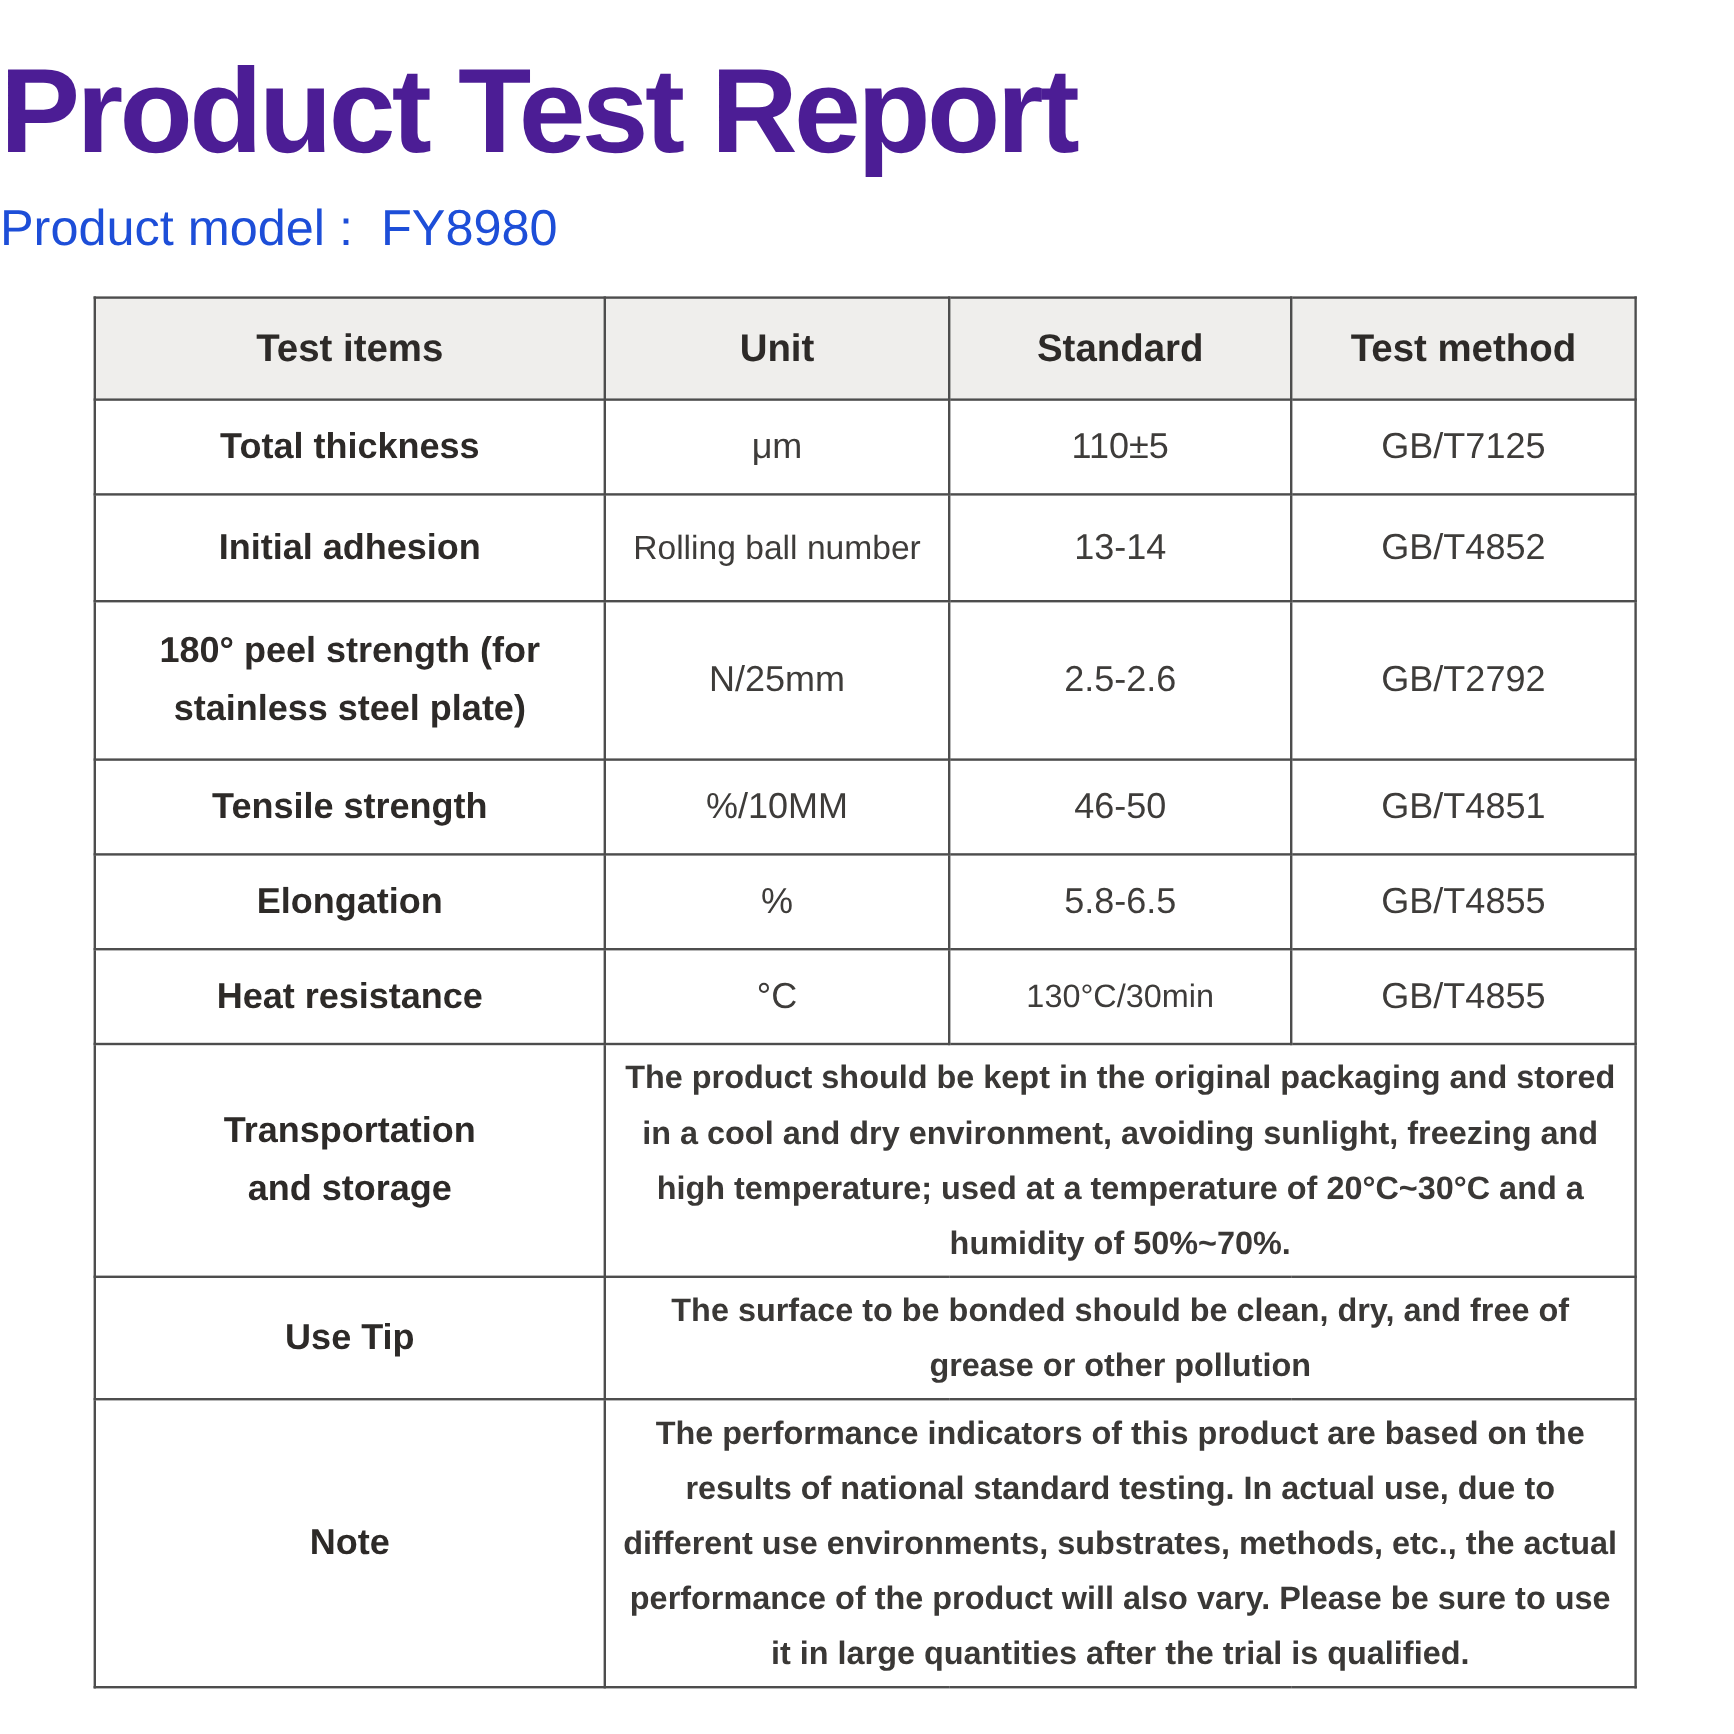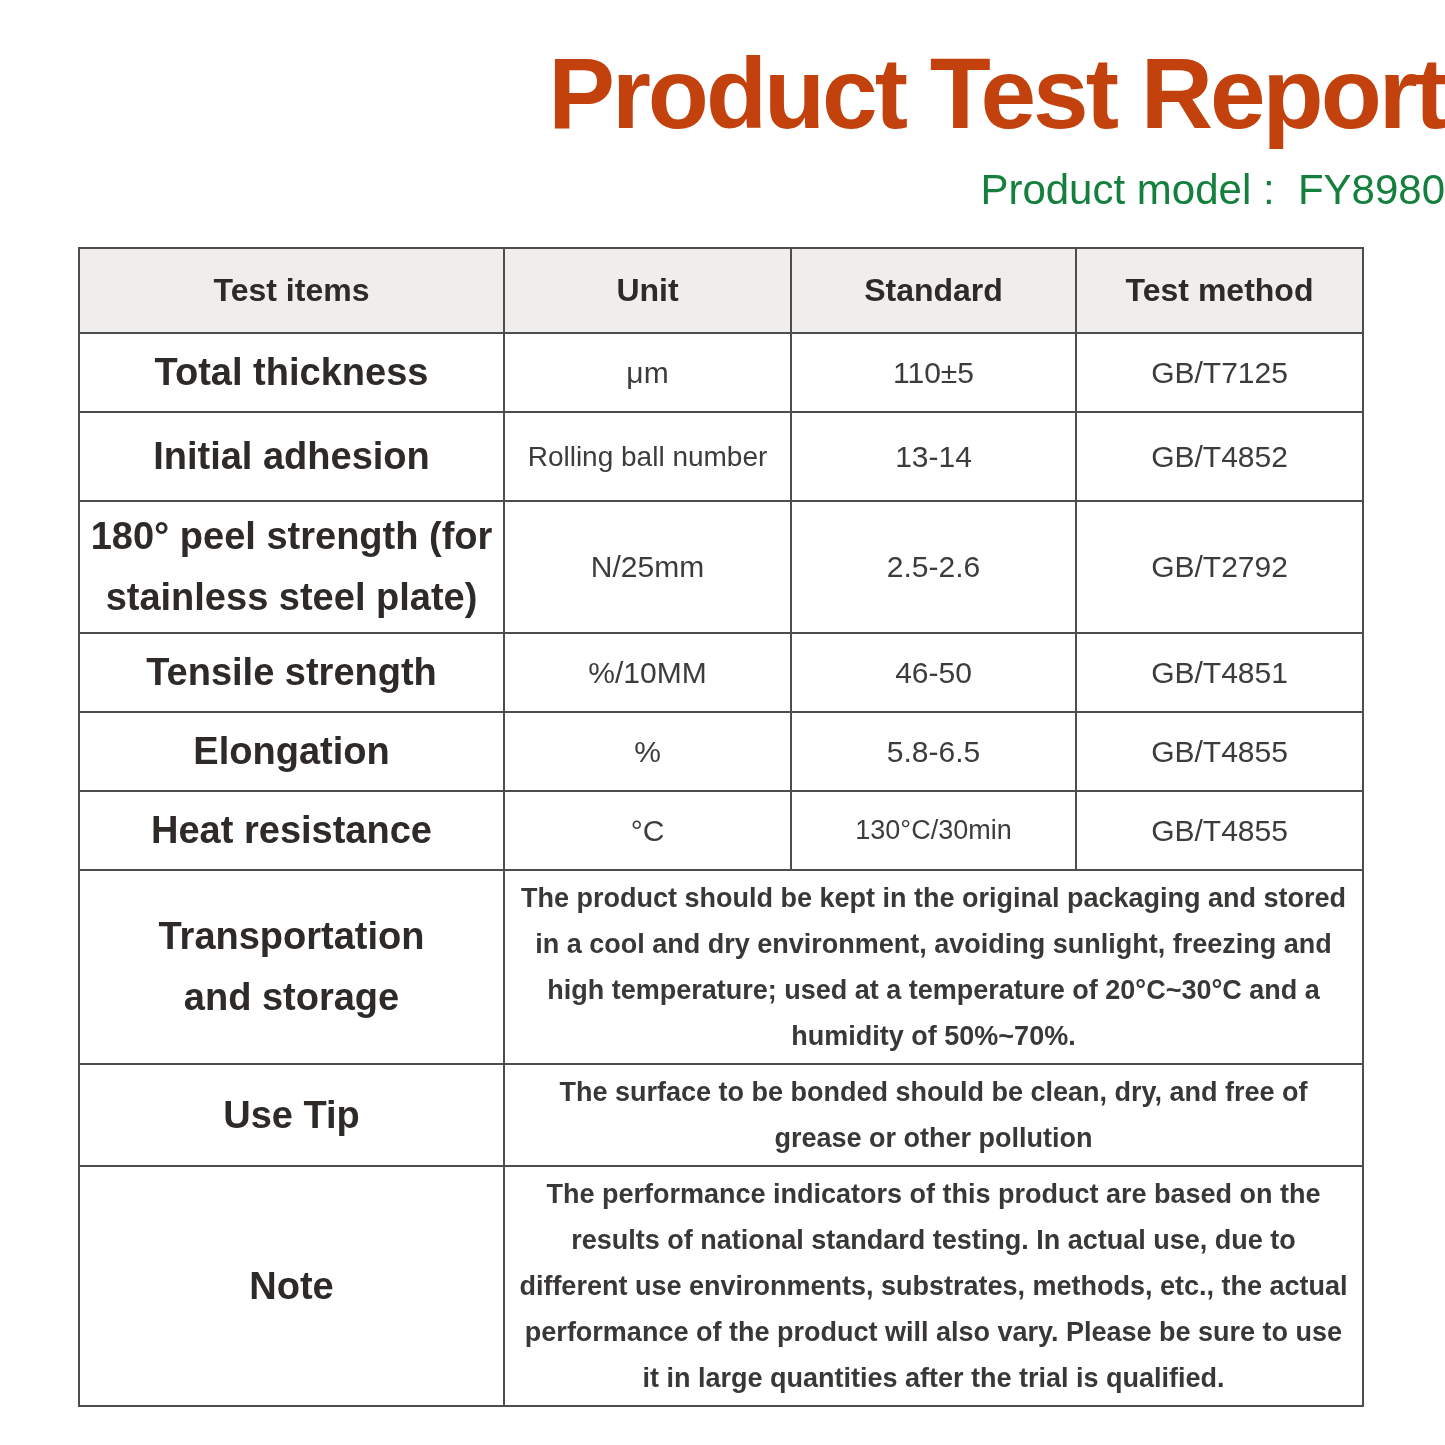--- a/index.html
+++ b/index.html
@@ -15,36 +15,36 @@
     background: #ffffff;
     overflow: hidden;
     color: #2e2b29;
   }
   .title {
     position: absolute;
     top: 38px;
     left: 0;
     width: 100%;
     margin: 0;
-    text-align: right;
+    text-align: left;
     font-size: 100px;
     font-weight: 700;
     letter-spacing: -3px;
-    color: #c2410c;
+    color: #4c1d95;
     line-height: 1.1;
   }
   .subtitle {
     position: absolute;
     top: 166px;
     left: 0;
     width: 100%;
-    text-align: right;
+    text-align: left;
     font-size: 42px;
     font-weight: 400;
-    color: #15803d;
+    color: #1d4ed8;
     white-space: pre;
   }
   table.report {
     position: absolute;
     left: 78px;
     top: 247px;
     width: 1284px;
     border-collapse: collapse;
     table-layout: fixed;
   }
@@ -74,21 +74,21 @@
     font-size: 32px;
     font-weight: 700;
     color: #2d2a28;
   }
   th.left, td.item {
     text-align: left;
     padding-left: 36px;
     padding-right: 8px;
   }
   td.item {
-    font-size: 38px;
+    font-size: 30px;
     font-weight: 700;
     color: #2d2a28;
     white-space: pre-line;
     line-height: 1.6;
   }
   td.val {
     font-size: 30px;
     font-weight: 400;
     color: #3e3c3a;
   }

